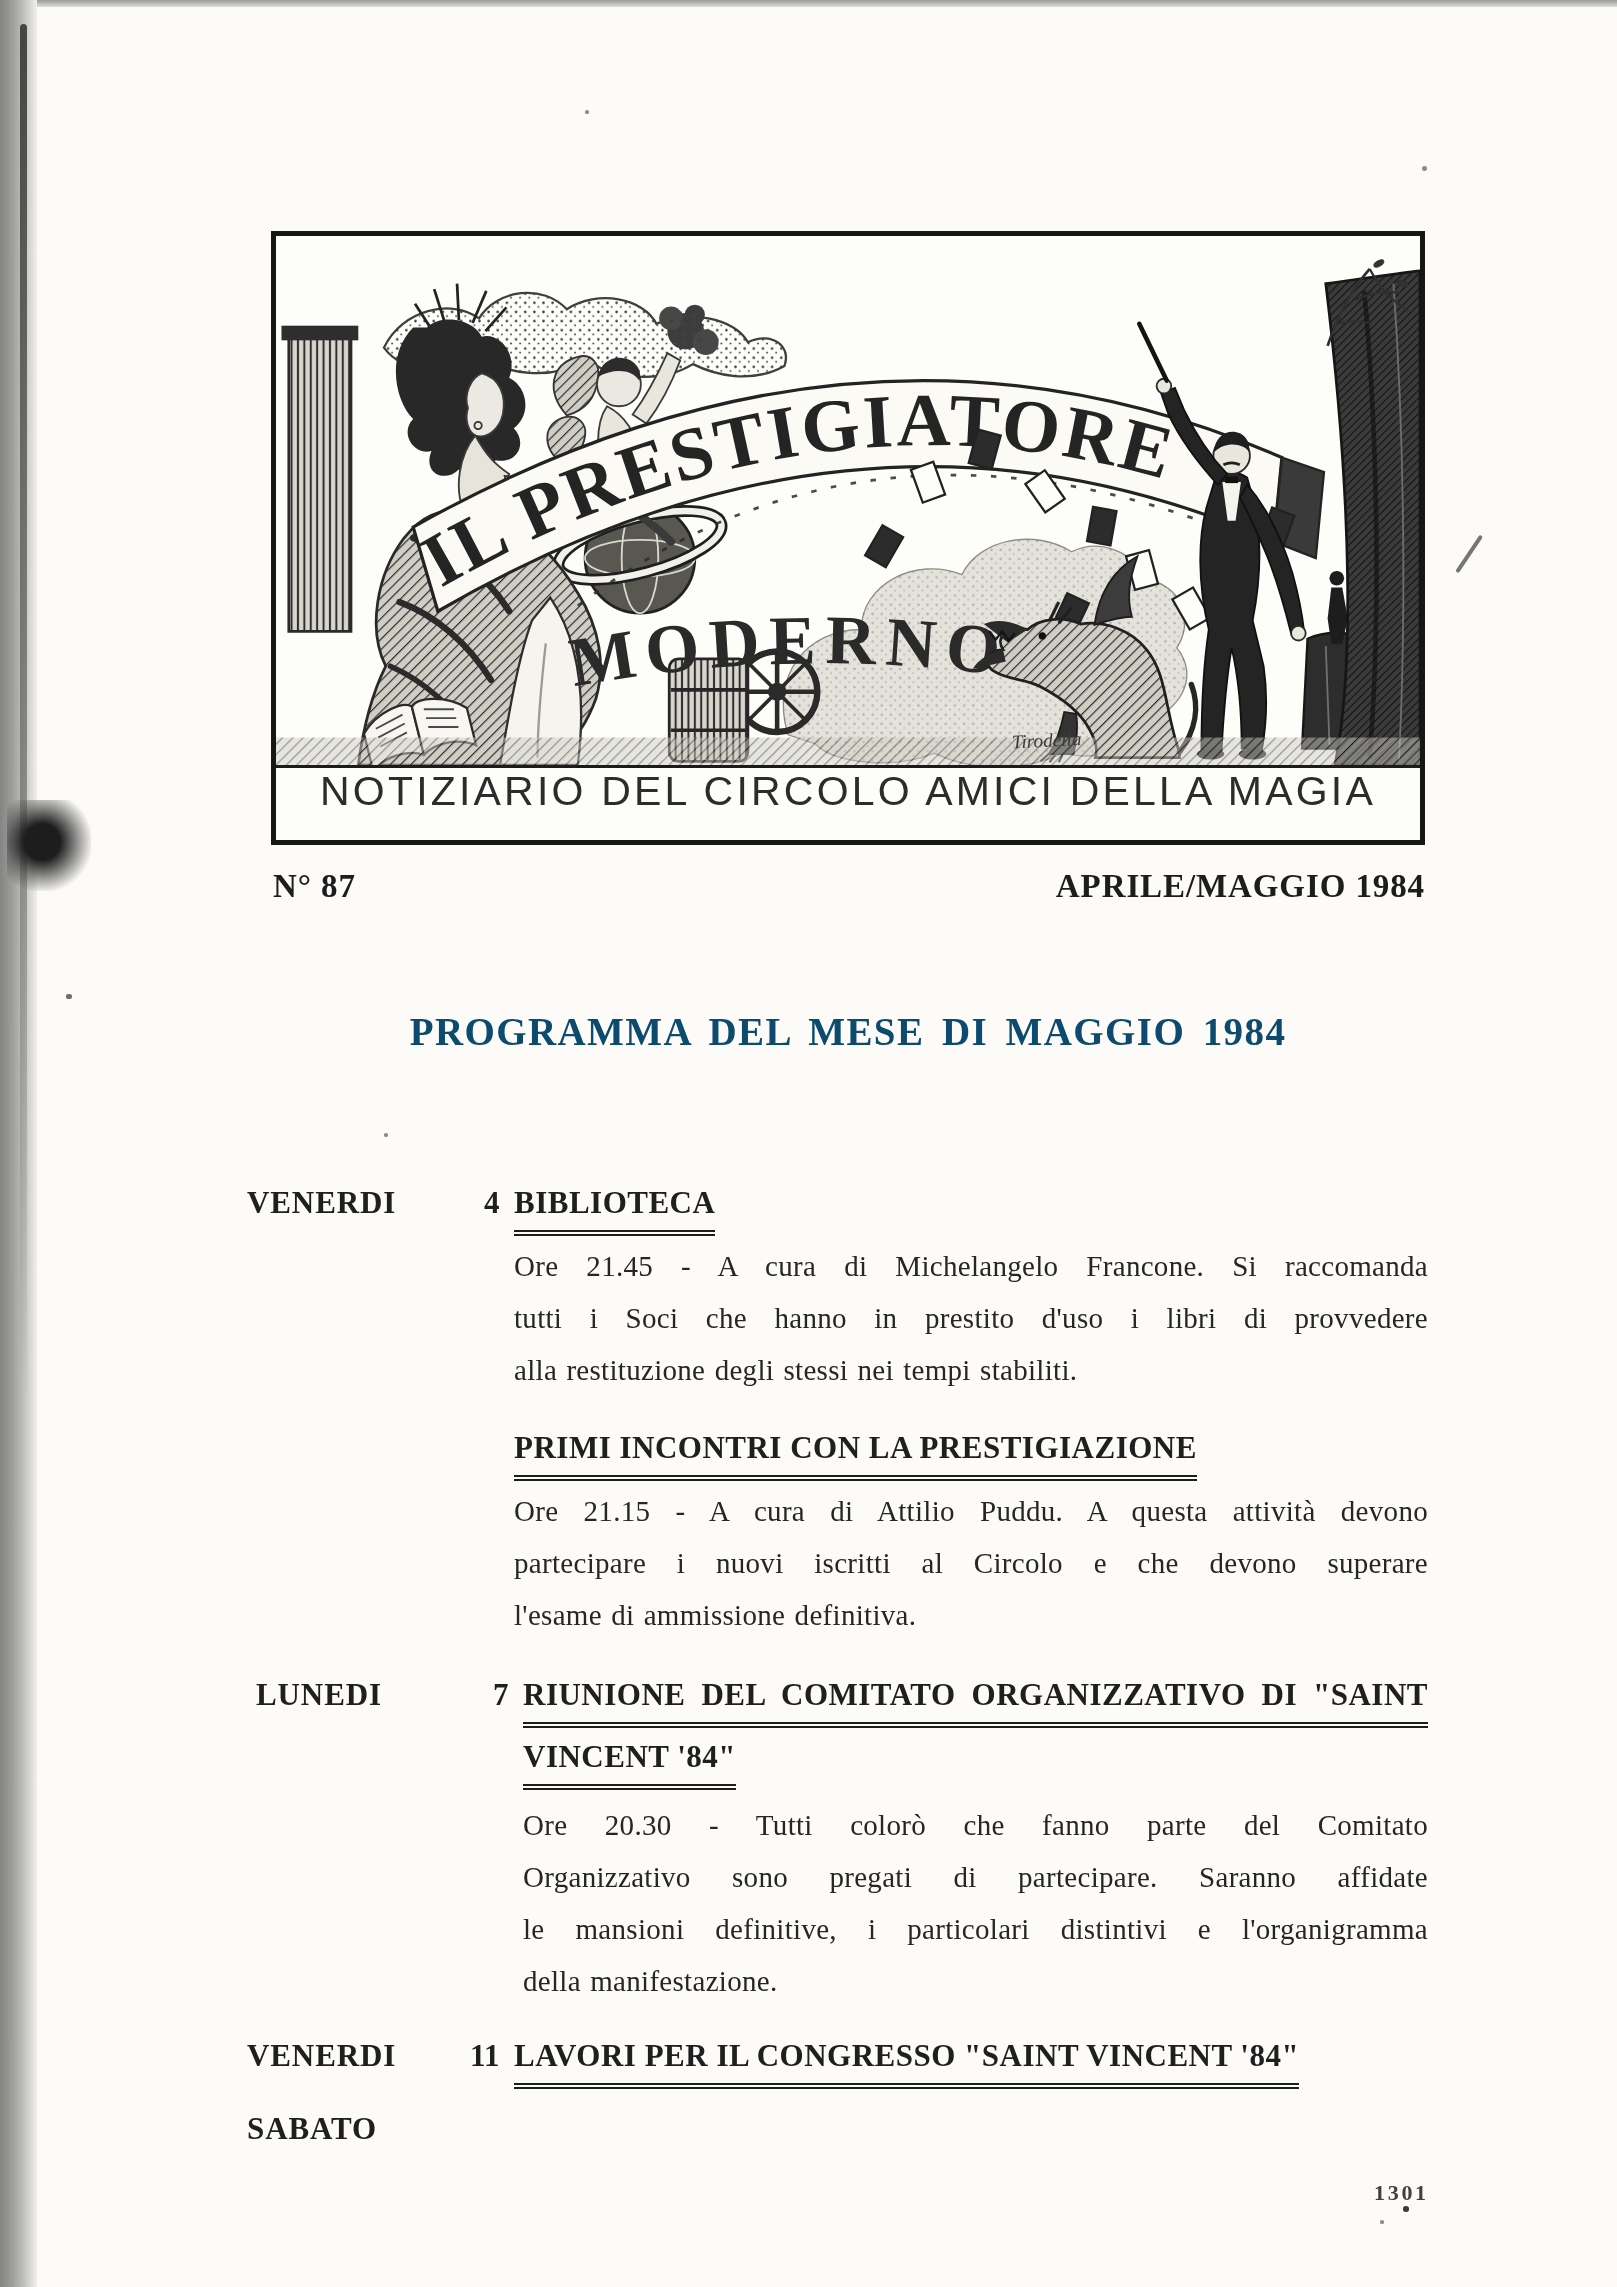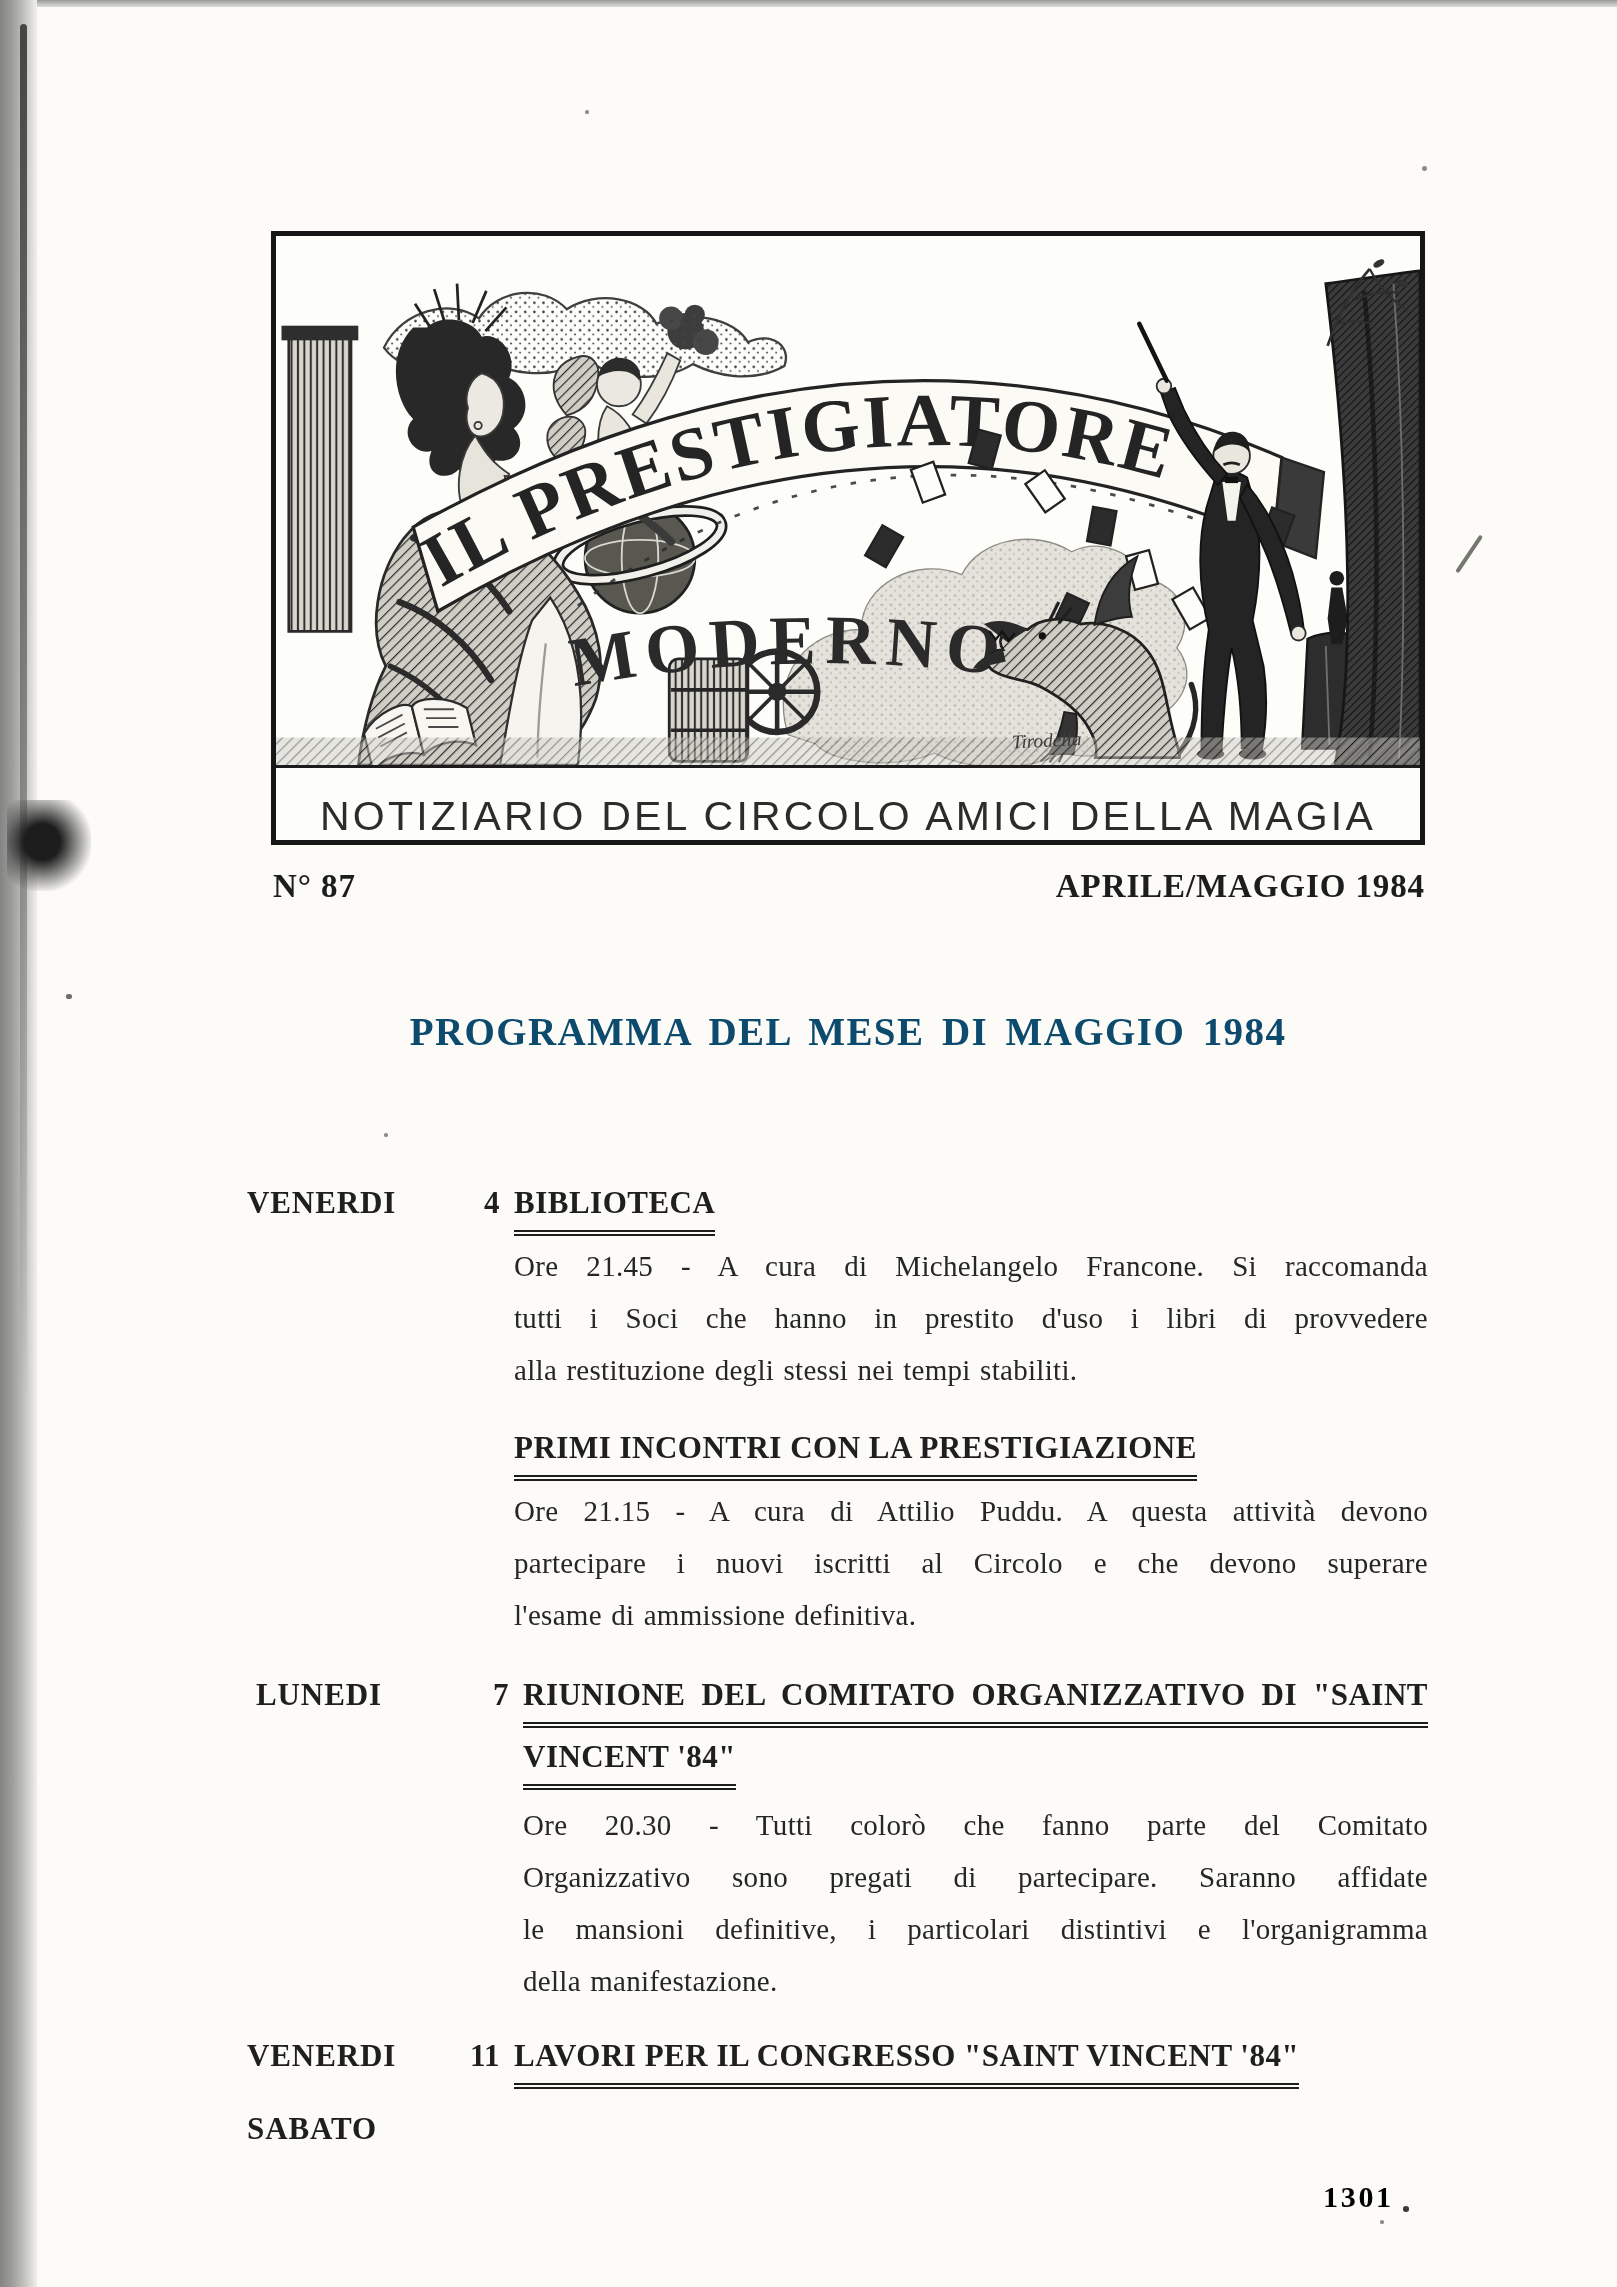--- a/index.html
+++ b/index.html
@@ -27,21 +27,21 @@
   .speck.s5 { left:1380px; top:2220px; width:3.7px; height:3.7px; }
   .page-num-dot { position:absolute; left:1403px; top:2206px; width:5.5px; height:5.5px; border-radius:50%; background:#3a3a3a; }
 
   
   .masthead-box { position:absolute; left:271px; top:231px; width:1154px; height:614px;
     box-sizing:border-box; border:5.5px solid #161616; background:#fdfdfa; }
   .masthead-art { position:absolute; left:0; top:0; right:0; bottom:75px; overflow:hidden; }
   .masthead-art svg { display:block; width:100%; height:100%; }
   .masthead-caption { position:absolute; left:0; right:0; bottom:0; height:75px;
     box-sizing:border-box; border-top:3.7px solid #1b1b1b;
-    display:flex; align-items:flex-end; justify-content:center; }
+    display:flex; align-items:flex-start; justify-content:center; }
   .caption-text { font-family:"Liberation Sans", sans-serif; font-size:41px;
     letter-spacing:3.2px; color:#2c2c2c; white-space:nowrap; }
 
   
   .issue-row { position:absolute; left:273px; top:868px; width:1152px;
     display:flex; justify-content:space-between;
     font-weight:700; font-size:33px; letter-spacing:0.9px; color:#1d1d1d;gap:32px; }
 
   
   .doc-title { position:absolute; left:271px; top:1009px; width:1154px; text-align:center;
@@ -68,22 +68,22 @@
   .pline.last { text-align:justify; text-align-last:left; }
   .row-2 { margin-top:25.6px; }
   .row-3 { margin-top:27.4px;margin-left:9px; }
   .row-3 .para { margin-top:9.1px; }
   .row-4 { margin-top:22px; }
   .row-5 { margin-top:12.8px;flex-direction:column; }
   .inline-line { flex:1; line-height:53px; letter-spacing:0.3px; word-spacing:1.8px;
     text-align:justify; text-align-last:justify; }
 
   
-  .page-number { position:absolute; left:1323px; top:2180px;
-    font-weight:700; font-size:30px; letter-spacing:2.7px; color:#000000; }
+  .page-number { position:absolute; left:1374px; top:2180px;
+    font-weight:700; font-size:22px; letter-spacing:2.7px; color:#404040; }
 </style>
 </head>
 <body>
 
 <div class="page">
 
   <div class="top-edge"></div>
   <div class="gutter"></div>
   <div class="gutter-line"></div>
   <div class="ink-blob"></div>

